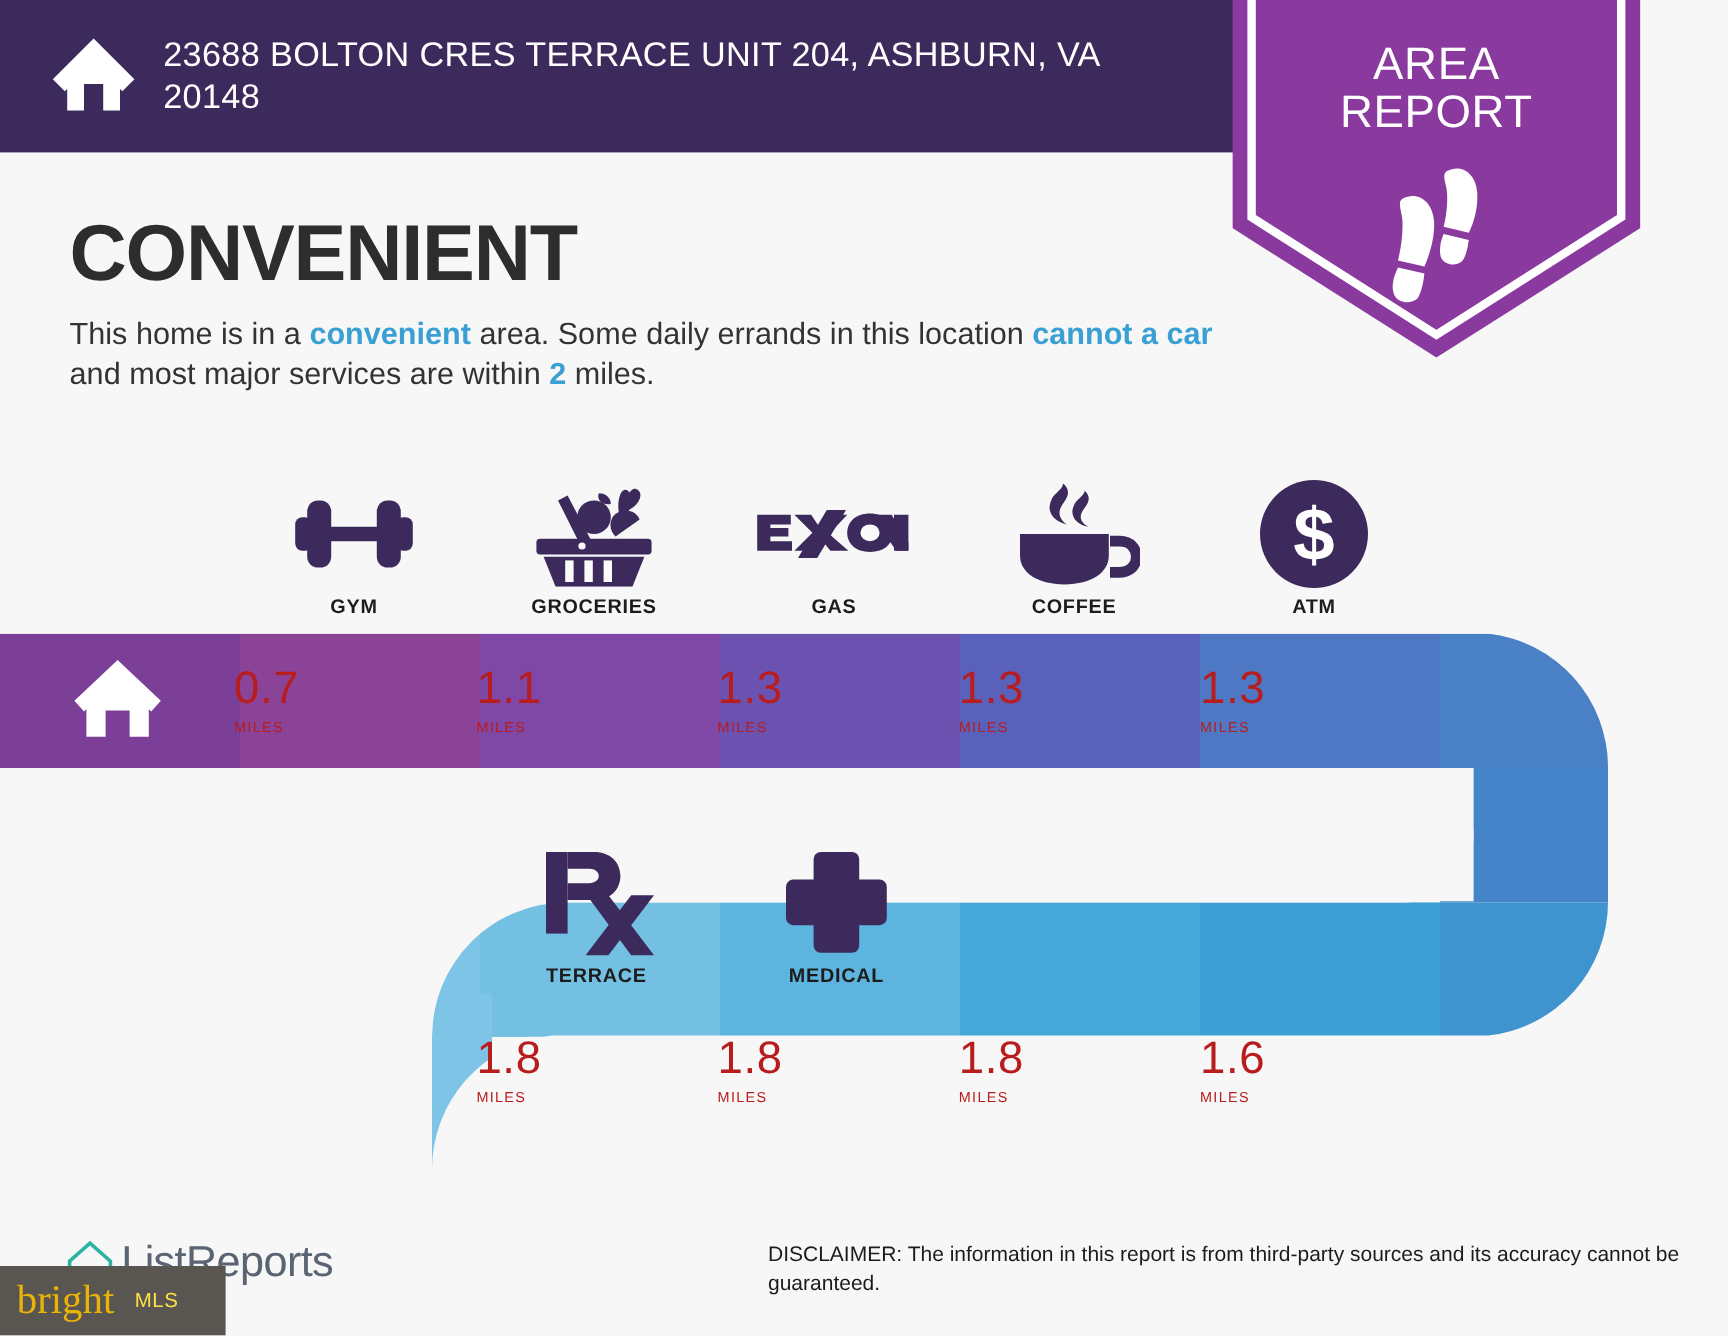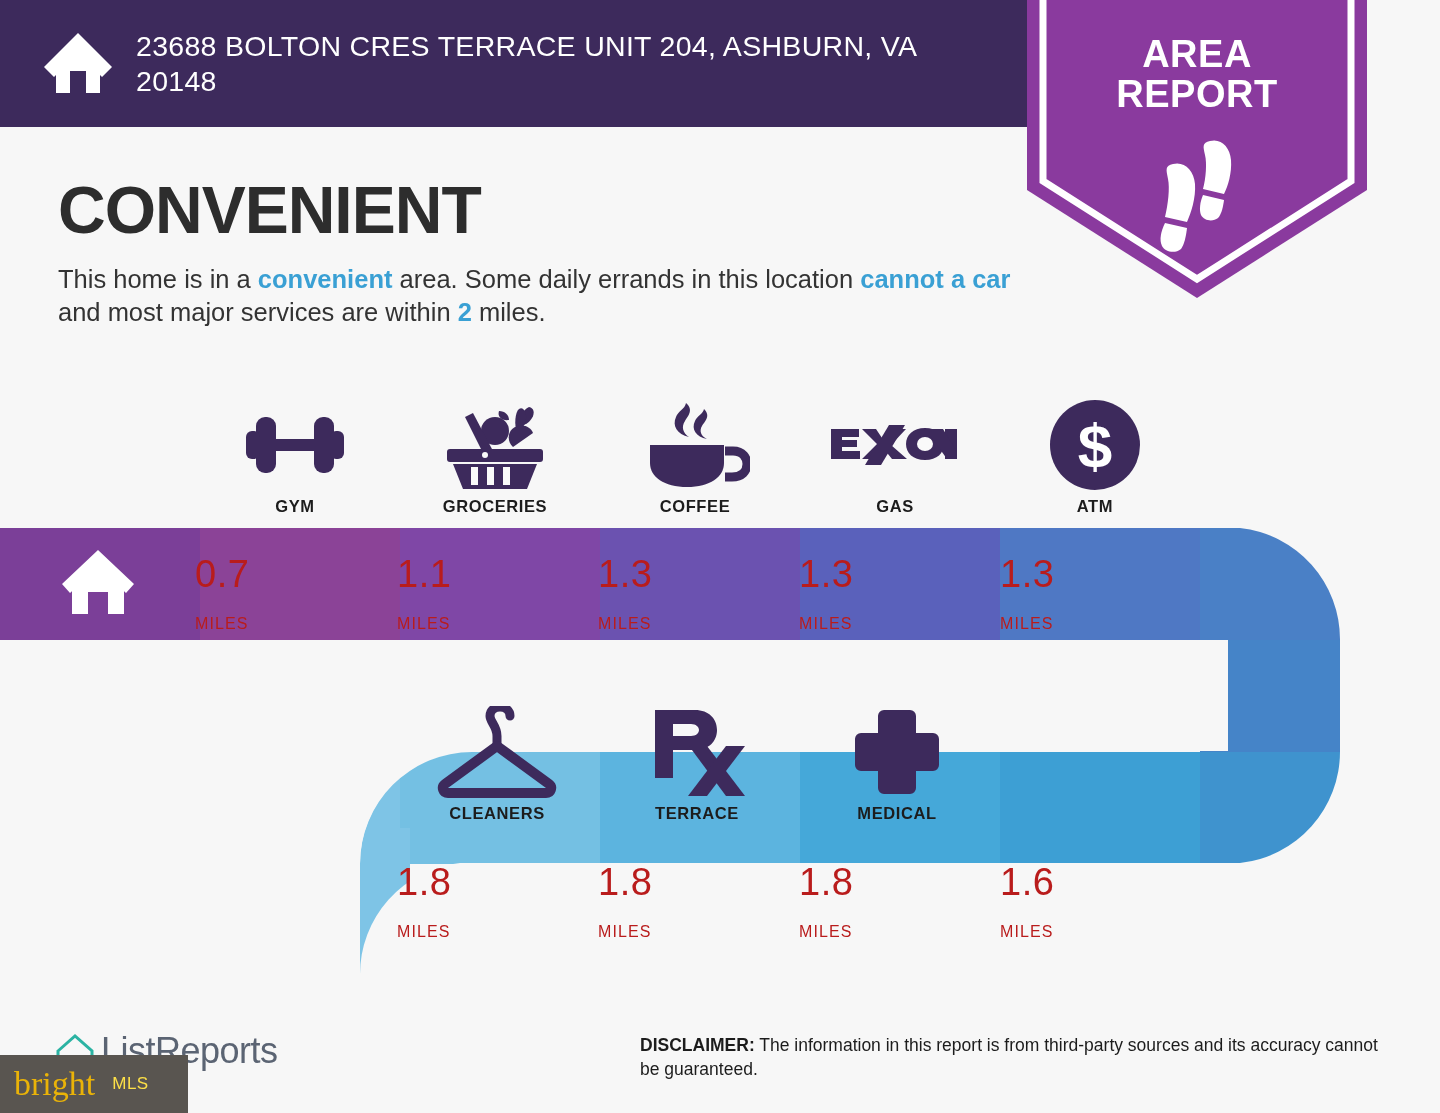--- a/index.html
+++ b/index.html
@@ -32,21 +32,21 @@
   
   .badge {
     position: absolute; left: 1027px; top: -2px;
     width: 340px; height: 300px;
     z-index: 6;
   }
   .badge svg { display: block; }
   .badge-text {
     position: absolute; top: 36px; left: 0; width: 340px;
     text-align: center; color: #fff;
-    font-size: 38px; font-weight: 700; line-height: 1.06;
+    font-size: 38px; font-weight: 400; line-height: 1.06;
     letter-spacing: 0.5px;
   }
 
   
   .headline {
     position: absolute; left: 58px; top: 172px;
     font-size: 66px; font-weight: 700; color: #2d2d2d;
     letter-spacing: -1px;
   }
   .subhead {
@@ -75,35 +75,35 @@
 
   
   .snake { position: absolute; left: 0; top: 528px; width: 1440px; height: 585px; z-index: 1; }
 
   .bar-labels { position: absolute; z-index: 4; }
   .seg-label {
     position: absolute; width: 200px; text-align: left; color: #b91c1c;
     line-height: 1;
   }
   .seg-num { font-size: 38px; font-weight: 400; letter-spacing: 0.5px; }
-  .seg-unit { font-size: 16px; font-weight: 400; letter-spacing: 1.1px; margin-top: 23px; }
+  .seg-unit { font-size: 12px; font-weight: 400; letter-spacing: 1.1px; margin-top: 7px; }
 
   .home-badge { position: absolute; left: 60px; top: 548px; z-index: 4; }
 
   
   .lr-logo {
     position: absolute; left: 55px; top: 1030px;
     display: flex; align-items: center; gap: 6px; z-index: 3;
   }
   .lr-text { font-size: 36px; color: #5b6473; letter-spacing: -0.5px; }
   .disclaimer {
     position: absolute; left: 640px; top: 1034px; width: 760px;
     font-size: 17.5px; color: #1c1c1c; line-height: 1.35; z-index: 3;
   }
-  .disclaimer b { font-weight: 700; }
+  .disclaimer b { font-weight: 400; }
 
   .mls {
     position: absolute; left: 0; top: 1055px;
     width: 188px; height: 58px;
     background: #595550; z-index: 9;
     display: flex; align-items: center; gap: 5px;
     padding-left: 14px;
   }
   .mls-bright {
     font-family: "Liberation Serif", serif;
@@ -282,74 +282,65 @@
         <rect x="30" y="66" width="7" height="18" fill="#fafafa"></rect>
         <rect x="46" y="66" width="7" height="18" fill="#fafafa"></rect>
         <rect x="62" y="66" width="7" height="18" fill="#fafafa"></rect>
       </svg>
     </div>
     <div class="icon-label">GROCERIES</div>
   </div>
 
   <div class="icon-cell">
     <div class="icon-art">
+      <svg width="132" height="52" viewBox="0 0 132 52">
+        <g fill="#3d2a5c">
+
+          <path d="M2 10 H30 V18 H13 V21 H28 V28 H13 V32 H31 V40 H2 Z"></path>
+
+          <path d="M33 10 H47 L55 22 L63 10 H77 L62 26 L78 40 H63 L55 30 L47 40 H33 L48 25 Z"></path>
+
+          <path d="M60 6 L76 6 L52 46 L36 46 Z"></path>
+
+          <path d="M96 9 c12 0 19 7 19 16 c0 9 -7 16 -19 16 c-12 0 -19 -7 -19 -16 c0 -9 7 -16 19 -16 Z"></path>
+
+          <path d="M116 10 H128 L128 40 H116 Z"></path>
+          <path d="M103 10 H114 L128 33 V40 H118 L103 19 Z"></path>
+        </g>
+        <ellipse cx="96" cy="25" rx="8" ry="7" fill="#fafafa"></ellipse>
+      </svg>
+    </div>
+    <div class="icon-label">GAS</div>
+  </div>
+
+  <div class="icon-cell">
+    <div class="icon-art">
       <svg width="110" height="88" viewBox="0 0 110 88">
         <path fill="#3d2a5c" d="M46 2 c8 7 2 13 -1 18 c-4 6 -2 12 4 16 c-12 -3 -17 -11 -13 -20 c2 -6 9 -8 10 -14 Z"></path>
         <path fill="#3d2a5c" d="M64 8 c7 7 1 12 -2 17 c-3 5 -1 10 5 13 c-11 -2 -16 -10 -12 -18 c2 -5 8 -7 9 -12 Z"></path>
         <path fill="#3d2a5c" d="M10 44 H84 V62 c0 14 -14 24 -37 24 c-23 0 -37 -10 -37 -24 Z"></path>
         <path fill="none" stroke="#3d2a5c" stroke-width="9" d="M85 50 h8 c10 0 14 7 14 13 c0 7 -5 13 -15 13 h-7"></path>
       </svg>
     </div>
     <div class="icon-label">COFFEE</div>
   </div>
 
   <div class="icon-cell">
     <div class="icon-art">
-      <svg width="132" height="52" viewBox="0 0 132 52">
-        <g fill="#3d2a5c">
-
-          <path d="M2 10 H30 V18 H13 V21 H28 V28 H13 V32 H31 V40 H2 Z"></path>
-
-          <path d="M33 10 H47 L55 22 L63 10 H77 L62 26 L78 40 H63 L55 30 L47 40 H33 L48 25 Z"></path>
-
-          <path d="M60 6 L76 6 L52 46 L36 46 Z"></path>
-
-          <path d="M96 9 c12 0 19 7 19 16 c0 9 -7 16 -19 16 c-12 0 -19 -7 -19 -16 c0 -9 7 -16 19 -16 Z"></path>
-
-          <path d="M116 10 H128 L128 40 H116 Z"></path>
-          <path d="M103 10 H114 L128 33 V40 H118 L103 19 Z"></path>
-        </g>
-        <ellipse cx="96" cy="25" rx="8" ry="7" fill="#fafafa"></ellipse>
-      </svg>
-    </div>
-    <div class="icon-label">GAS</div>
-  </div>
-
-  <div class="icon-cell">
-    <div class="icon-art">
       <svg width="92" height="92" viewBox="0 0 92 92">
         <circle cx="46" cy="46" r="45" fill="#3d2a5c"></circle>
         <text x="46" y="68" text-anchor="middle" font-family="Liberation Sans, sans-serif" font-size="62" font-weight="700" fill="#ffffff">$</text>
       </svg>
     </div>
     <div class="icon-label">ATM</div>
   </div>
 </div>
 
 <div class="icon-row icon-row-2">
 
-  <div class="icon-cell">
-    <div class="icon-art">
-      <svg width="124" height="92" viewBox="0 0 124 92">
-        <path fill="none" stroke="#3d2a5c" stroke-width="9" stroke-linecap="round" stroke-linejoin="round" d="M62 40 V30 c0 -10 -7 -14 -7 -20 c0 -6 5 -9 10 -9 c6 0 10 4 10 9"></path>
-        <path fill="none" stroke="#3d2a5c" stroke-width="10" stroke-linejoin="round" d="M62 40 L10 78 c-4 3 -2 9 3 9 H111 c5 0 7 -6 3 -9 Z"></path>
-      </svg>
-    </div>
-    <div class="icon-label">CLEANERS</div>
-  </div>
 
   <div class="icon-cell">
     <div class="icon-art">
       <svg width="96" height="92" viewBox="0 0 96 92">
         <g fill="#3d2a5c">
 
           <rect x="6" y="4" width="18" height="68"></rect>
 
           <path d="M24 4 H46 c14 0 22 9 22 20 c0 11 -8 20 -22 20 H24 V30 H42 c5 0 8 -3 8 -6 c0 -3 -3 -6 -8 -6 H24 Z"></path>
 

